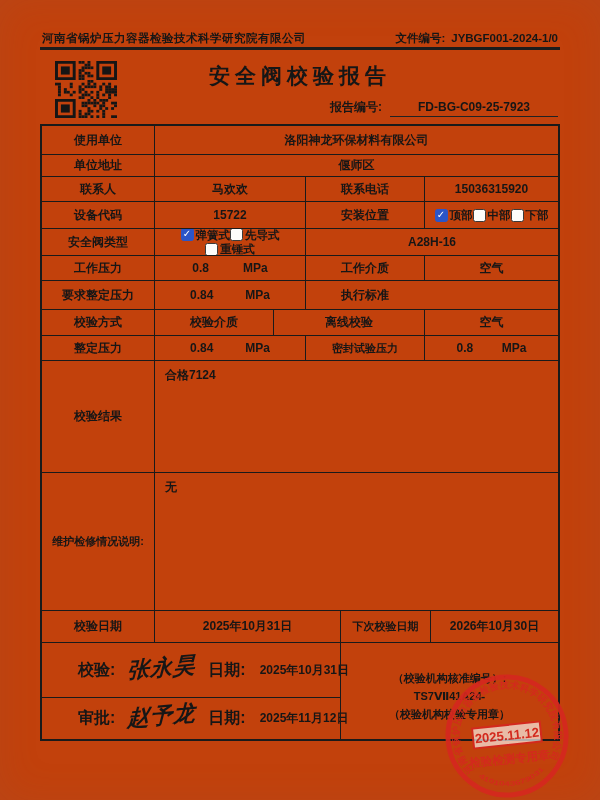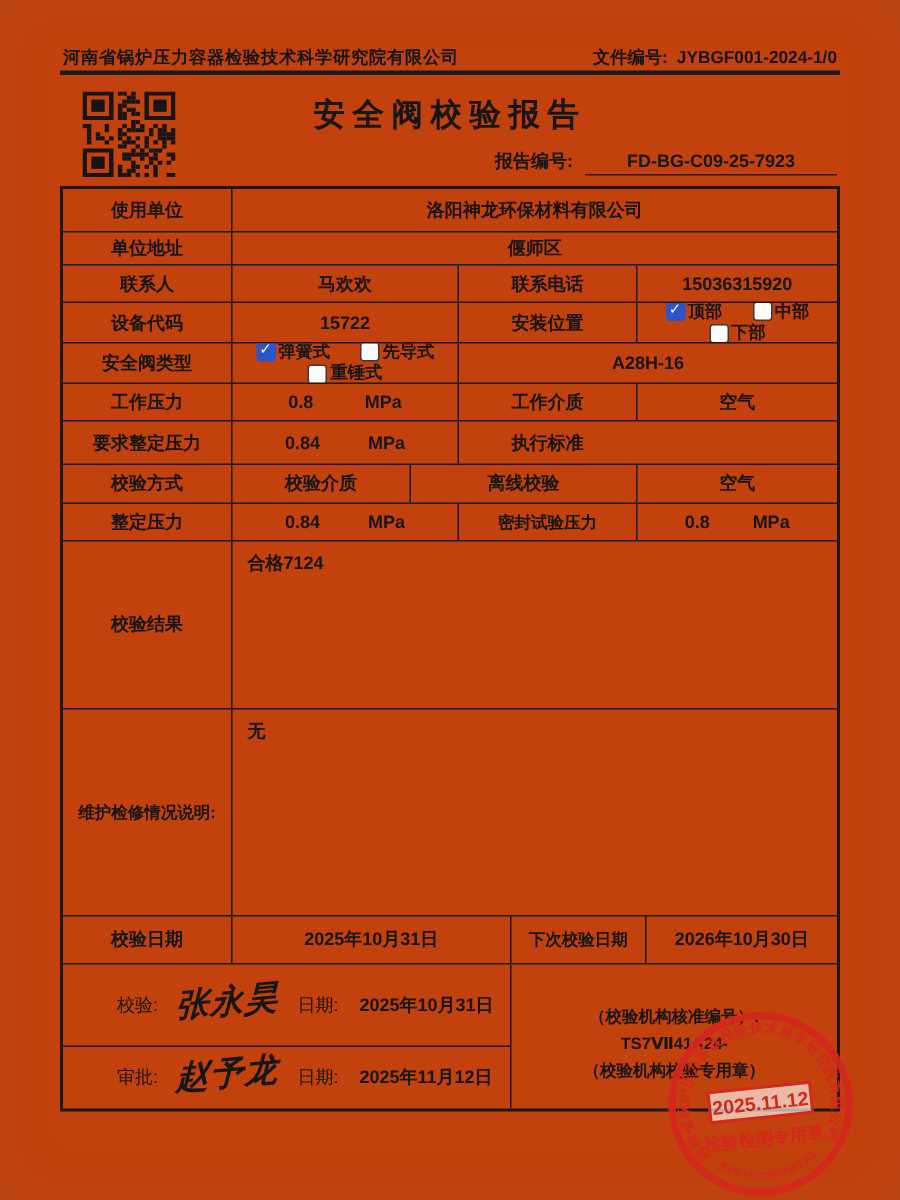--- a/index.html
+++ b/index.html
@@ -34,29 +34,29 @@
   .w2{width:151px;flex:none;}
   .w3{width:119px;flex:none;}
   .w4{flex:1;}
   .w2b{width:186px;flex:none;}
   .w3b{width:90px;flex:none;padding:1px 2px;font-size:11px;}
   .freeval{justify-content:flex-start;align-items:flex-start;text-align:center;padding:6px 10px;}
   .pcell{display:flex;justify-content:space-evenly;align-items:center;}
   .pcell span{display:inline-block;}
   
   .opts{display:flex;flex-wrap:wrap;justify-content:center;align-items:center;line-height:1.25;}
-  .opt{display:inline-flex;align-items:center;margin:0 10px;white-space:nowrap;}
+  .opt{display:inline-flex;align-items:center;margin:0 0;white-space:nowrap;}
   .cb{display:inline-block;width:11px;height:11px;border:1.5px solid #3a3a3a;border-radius:2.5px;background:#fdfcfa;margin-right:2px;position:relative;flex:none;}
   .cb.checked{background:var(--check);border-color:var(--check);}
   .cb.checked::after{content:"✓";position:absolute;left:0;top:-1px;width:11px;text-align:center;color:#fff;font-size:10px;font-weight:700;line-height:12px;}
   
   .sigcol{display:flex;flex-direction:column;width:298px;flex:none;}
   .sig-row{display:flex;align-items:center;padding-left:36px;box-sizing:border-box;}
   .bt{border-top:1.5px solid var(--border);align-items:center;}
-  .flabel{font-weight:400;font-size:12px;white-space:nowrap;}
+  .flabel{font-weight:700;font-size:16px;white-space:nowrap;}
   .sig{font-family:"DejaVu Serif","Liberation Serif",serif;font-style:italic;font-weight:700;font-size:22px;transform:rotate(-5deg) skewX(-6deg);margin:0 8px 5px 12px;letter-spacing:1px;white-space:nowrap;}
   .dl{margin-left:4px;}
   .dval{margin-left:14px;font-weight:700;font-size:12px;white-space:nowrap;}
   .agency{flex-direction:column;justify-content:flex-start;padding-top:26px;font-size:11px;line-height:1.65;}
   
   .stamp{position:absolute;left:442px;top:671px;transform:rotate(-6deg);opacity:.92;}
   .stamp circle{stroke:var(--stamp);}
   .stamp rect{stroke:var(--stamp);}
   .stamp text{fill:var(--stamp);font-family:"Liberation Sans","DejaVu Sans",sans-serif;font-weight:700;}
 </style>

